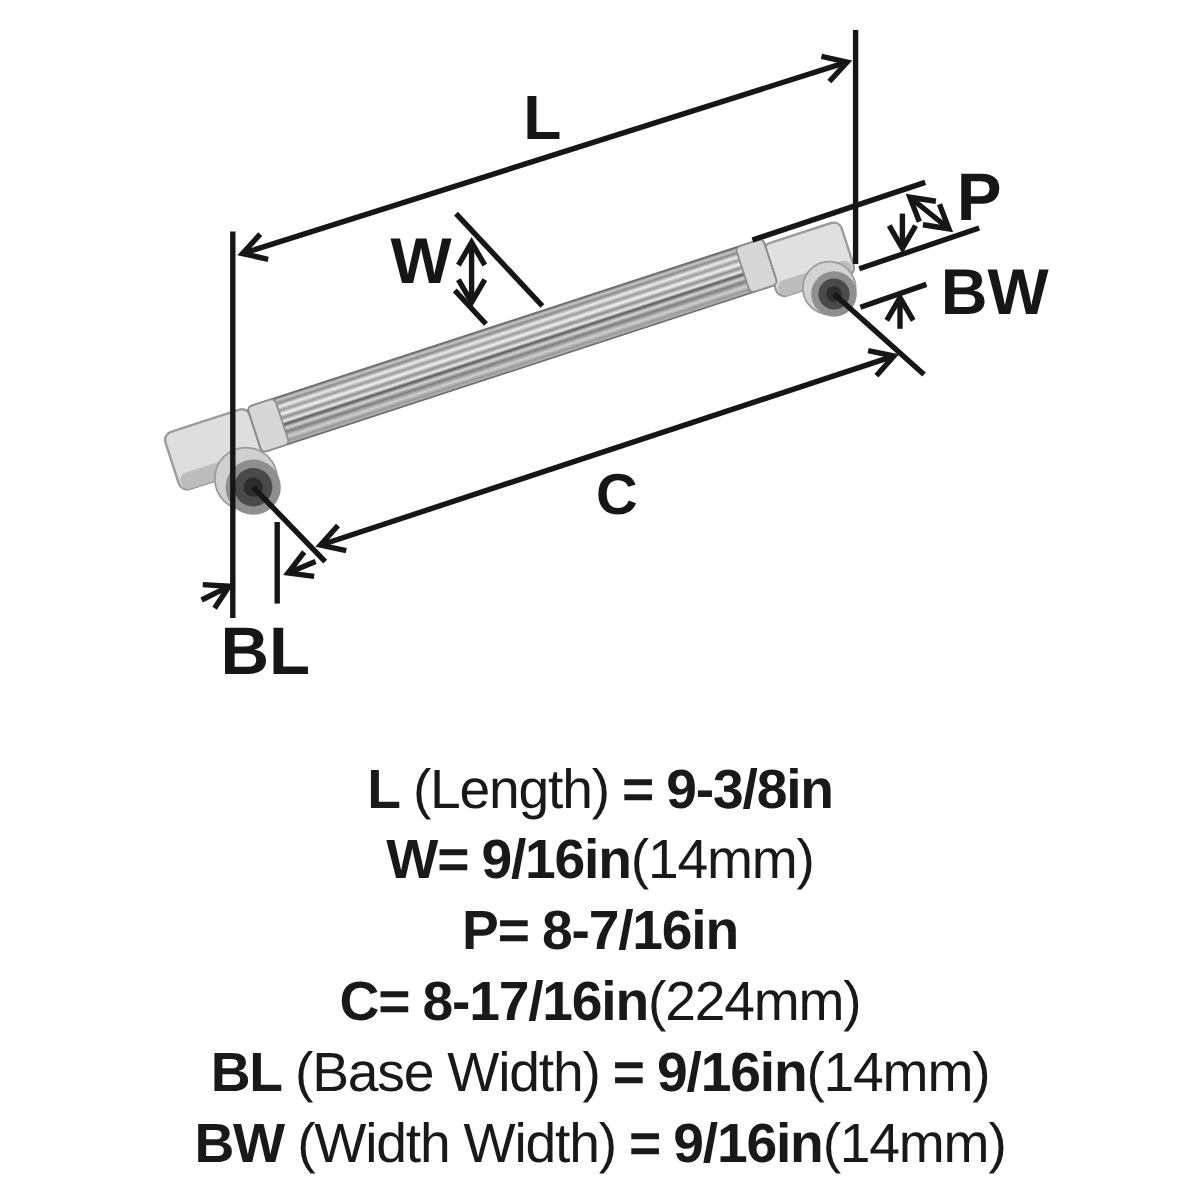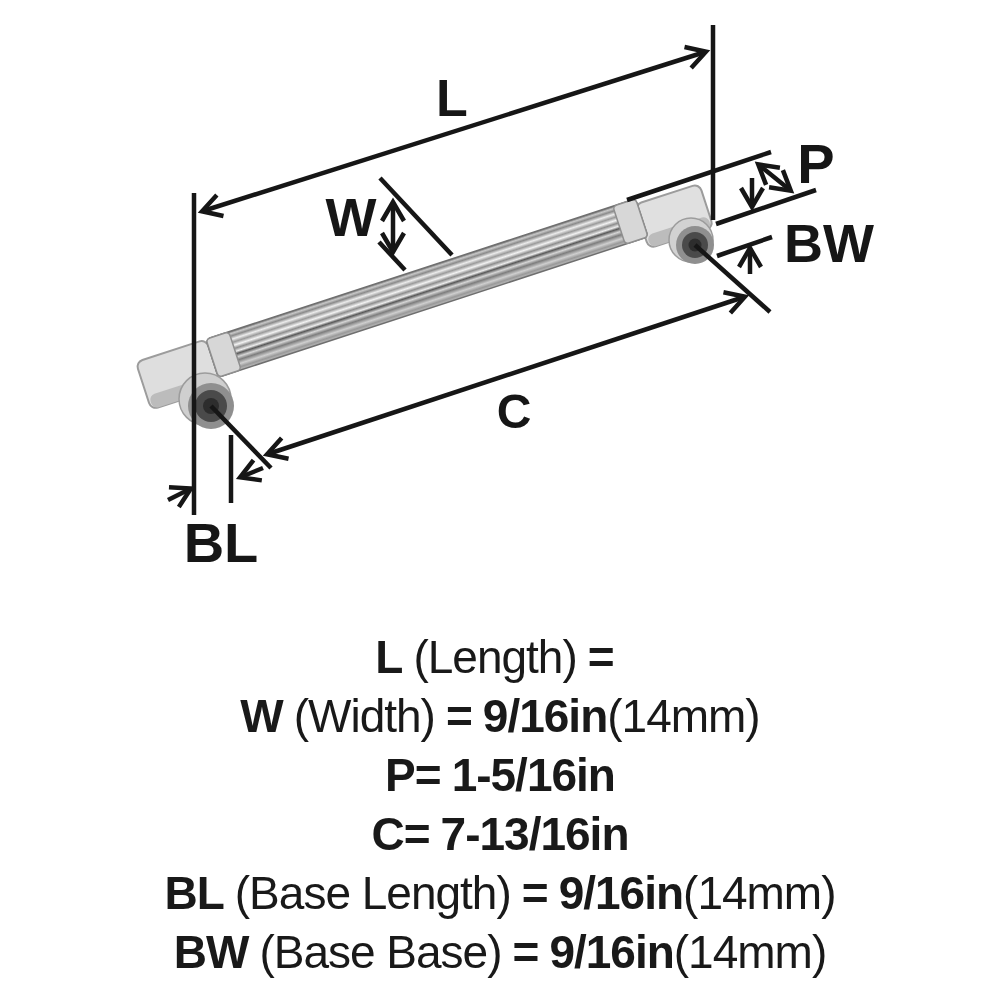--- a/index.html
+++ b/index.html
@@ -117,46 +117,47 @@
     <text x="829" y="262" font-size="54" text-anchor="middle">BW</text>
     <text x="514" y="428" font-size="48" text-anchor="middle">C</text>
     <text x="221" y="562" font-size="56" text-anchor="middle">BL</text>
   </svg>
 
   <div class="specs">
     <div class="spec-row">
       <span class="b">L</span>
       <span class="r name">(Length)</span>
       <span class="b eq">=</span>
+      <span class="b">9-3/8in</span>
     </div>
     <div class="spec-row">
       <span class="b">W</span>
-      <span class="r name">(Width)</span>
       <span class="b eq">=</span>
       <span class="b">9/16in</span>
       <span class="r">(14mm)</span>
     </div>
     <div class="spec-row">
       <span class="b">P</span>
       <span class="b eq">=</span>
-      <span class="b">1-5/16in</span>
+      <span class="b">8-7/16in</span>
     </div>
     <div class="spec-row">
       <span class="b">C</span>
       <span class="b eq">=</span>
-      <span class="b">7-13/16in</span>
+      <span class="b">8-17/16in</span>
+      <span class="r">(224mm)</span>
     </div>
     <div class="spec-row">
       <span class="b">BL</span>
-      <span class="r name">(Base Length)</span>
+      <span class="r name">(Base Width)</span>
       <span class="b eq">=</span>
       <span class="b">9/16in</span>
       <span class="r">(14mm)</span>
     </div>
     <div class="spec-row">
       <span class="b">BW</span>
-      <span class="r name">(Base Base)</span>
+      <span class="r name">(Width Width)</span>
       <span class="b eq">=</span>
       <span class="b">9/16in</span>
       <span class="r">(14mm)</span>
     </div>
   </div>
 </div>
 
 </body></html>

